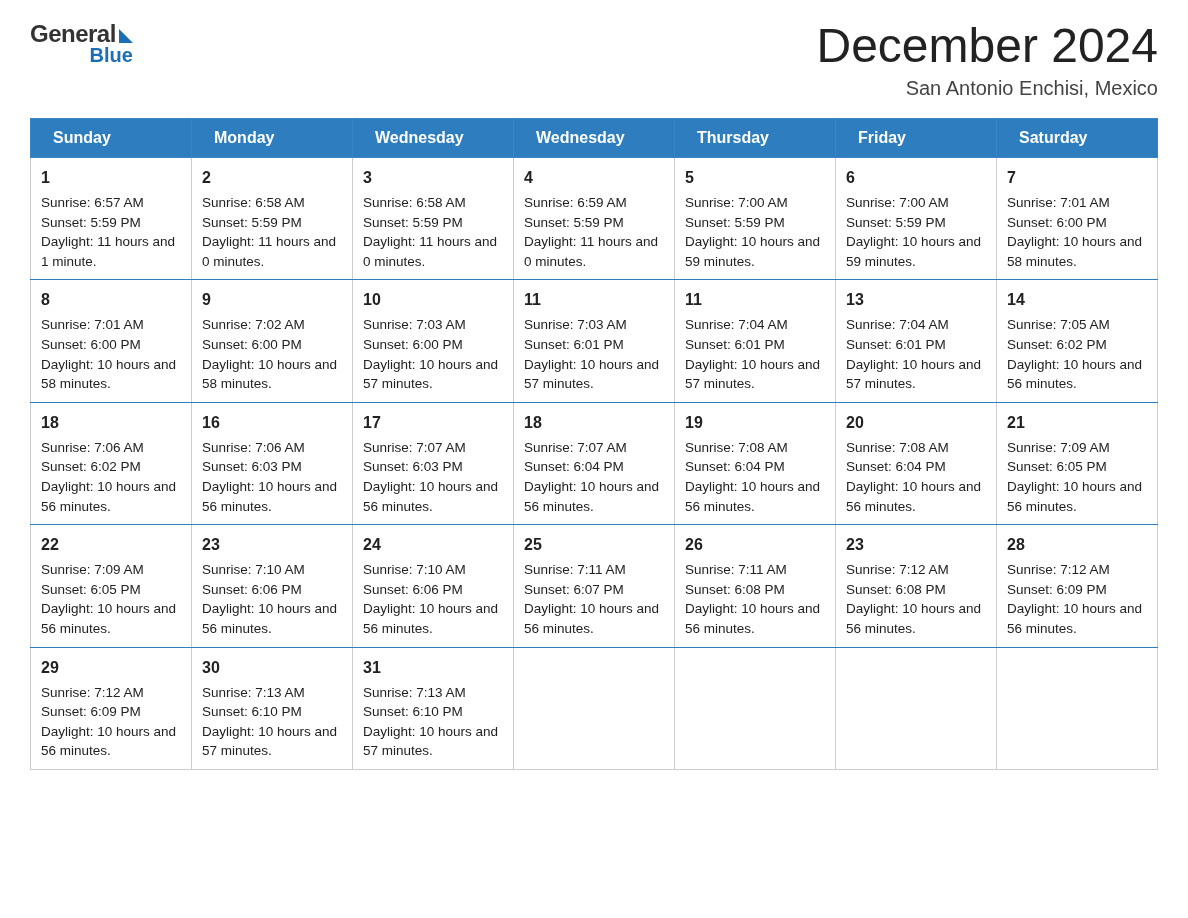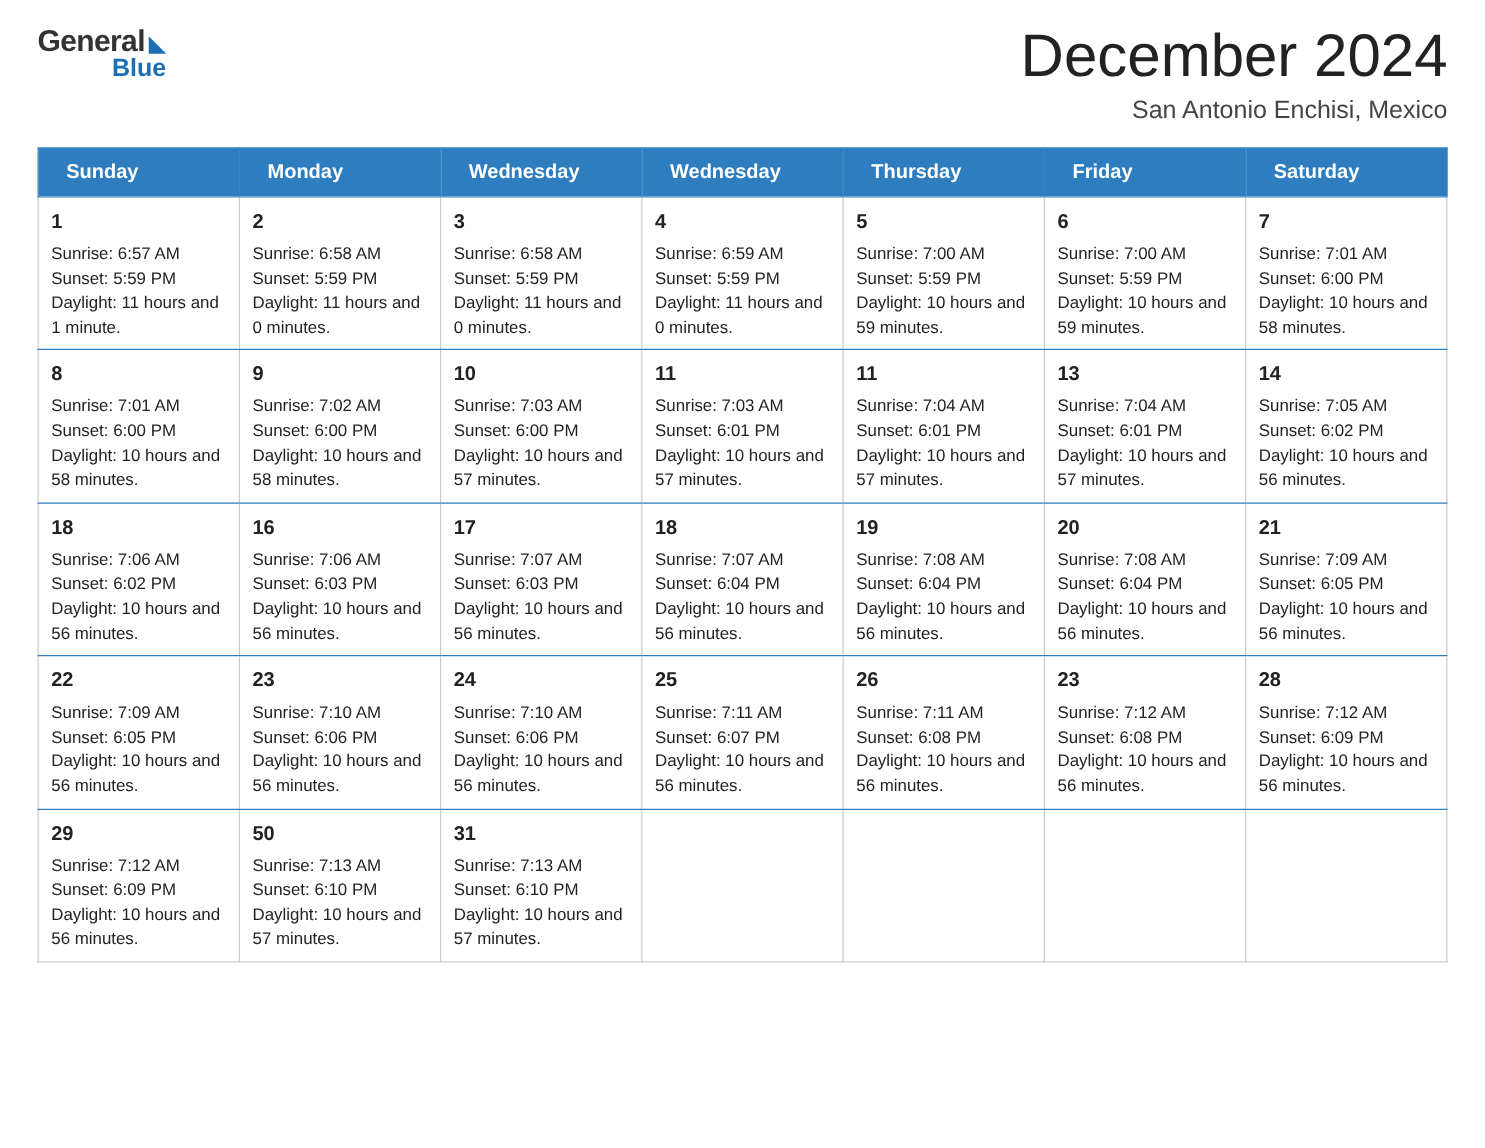--- a/index.html
+++ b/index.html
@@ -161,21 +161,21 @@
         <td><span class="day-num">22</span>Sunrise: 7:09 AM<br>Sunset: 6:05 PM<br>Daylight: 10 hours and 56 minutes.</td>
         <td><span class="day-num">23</span>Sunrise: 7:10 AM<br>Sunset: 6:06 PM<br>Daylight: 10 hours and 56 minutes.</td>
         <td><span class="day-num">24</span>Sunrise: 7:10 AM<br>Sunset: 6:06 PM<br>Daylight: 10 hours and 56 minutes.</td>
         <td><span class="day-num">25</span>Sunrise: 7:11 AM<br>Sunset: 6:07 PM<br>Daylight: 10 hours and 56 minutes.</td>
         <td><span class="day-num">26</span>Sunrise: 7:11 AM<br>Sunset: 6:08 PM<br>Daylight: 10 hours and 56 minutes.</td>
         <td><span class="day-num">23</span>Sunrise: 7:12 AM<br>Sunset: 6:08 PM<br>Daylight: 10 hours and 56 minutes.</td>
         <td><span class="day-num">28</span>Sunrise: 7:12 AM<br>Sunset: 6:09 PM<br>Daylight: 10 hours and 56 minutes.</td>
       </tr>
       <tr>
         <td><span class="day-num">29</span>Sunrise: 7:12 AM<br>Sunset: 6:09 PM<br>Daylight: 10 hours and 56 minutes.</td>
-        <td><span class="day-num">50</span>Sunrise: 7:13 AM<br>Sunset: 6:10 PM<br>Daylight: 10 hours and 57 minutes.</td>
+        <td><span class="day-num">30</span>Sunrise: 7:13 AM<br>Sunset: 6:10 PM<br>Daylight: 10 hours and 57 minutes.</td>
         <td><span class="day-num">31</span>Sunrise: 7:13 AM<br>Sunset: 6:10 PM<br>Daylight: 10 hours and 57 minutes.</td>
         <td class="empty"></td>
         <td class="empty"></td>
         <td class="empty"></td>
         <td class="empty"></td>
       </tr>
     </tbody>
 </table>
 
 </body></html>

